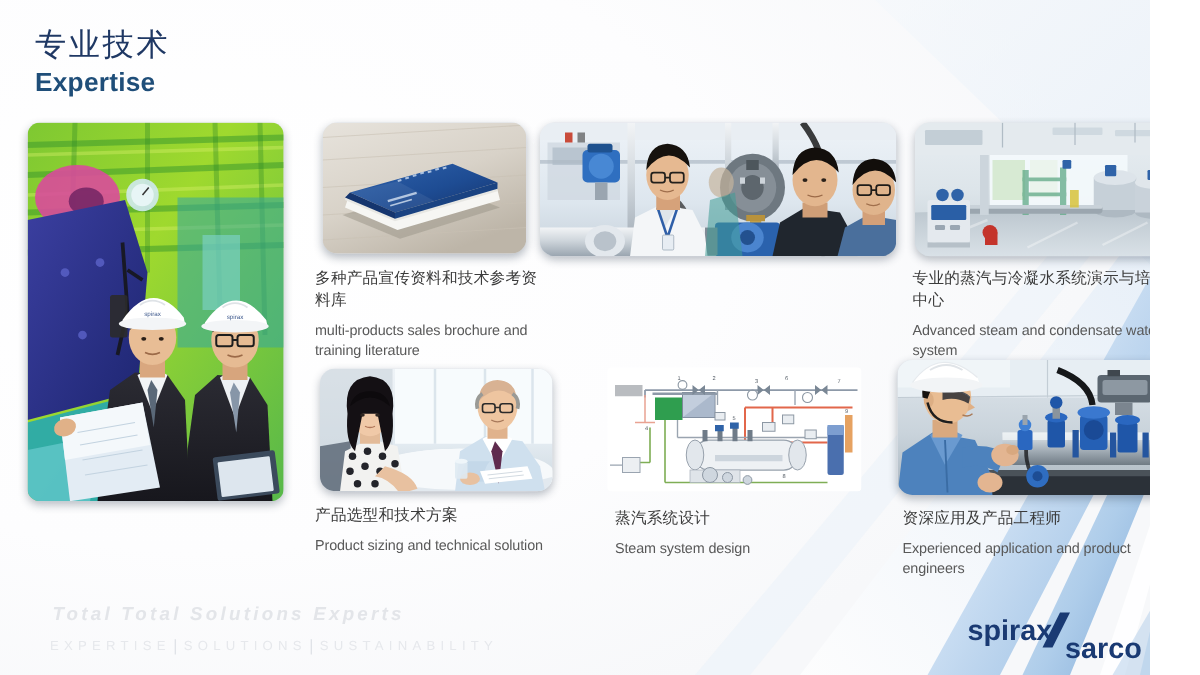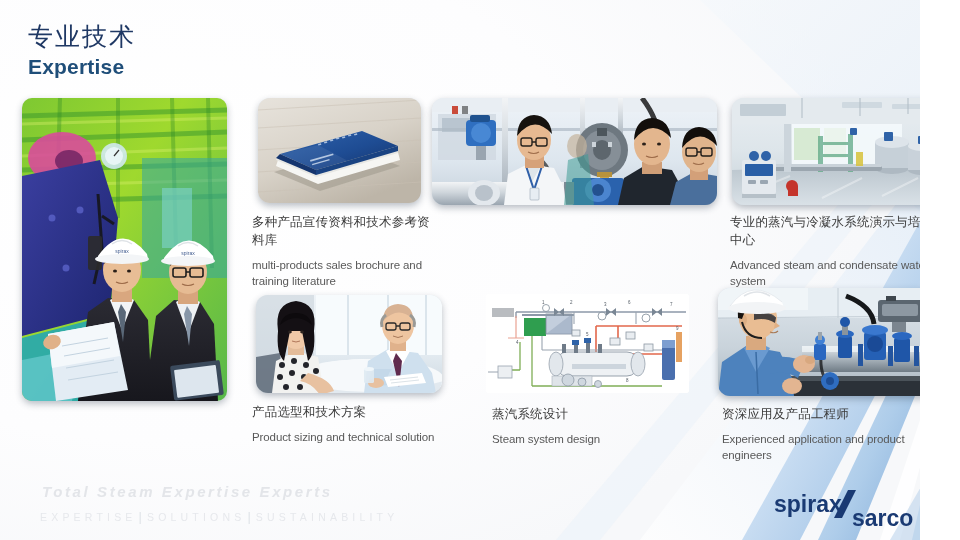--- a/index.html
+++ b/index.html
@@ -912,21 +912,21 @@
   <div class="caption" id="cap-fieldeng">
     <div class="cap-cn">资深应用及产品工程师</div>
     <div class="cap-en">Experienced application and product engineers</div>
   </div>
 
   <div class="caption" id="cap-schematic">
     <div class="cap-cn">蒸汽系统设计</div>
     <div class="cap-en">Steam  system design</div>
   </div>
 
-  <div class="footer-tagline">Total Steam Expertise Experts</div>
+  <div class="footer-tagline">Total Total Solutions Experts</div>
 
   <div class="footer-pillars">
     <span>EXPERTISE</span>
     <span class="sep">|</span>
     <span>SOLUTIONS</span>
     <span class="sep">|</span>
     <span>SUSTAINABILITY</span>
   </div>
 
   <div class="logo">

